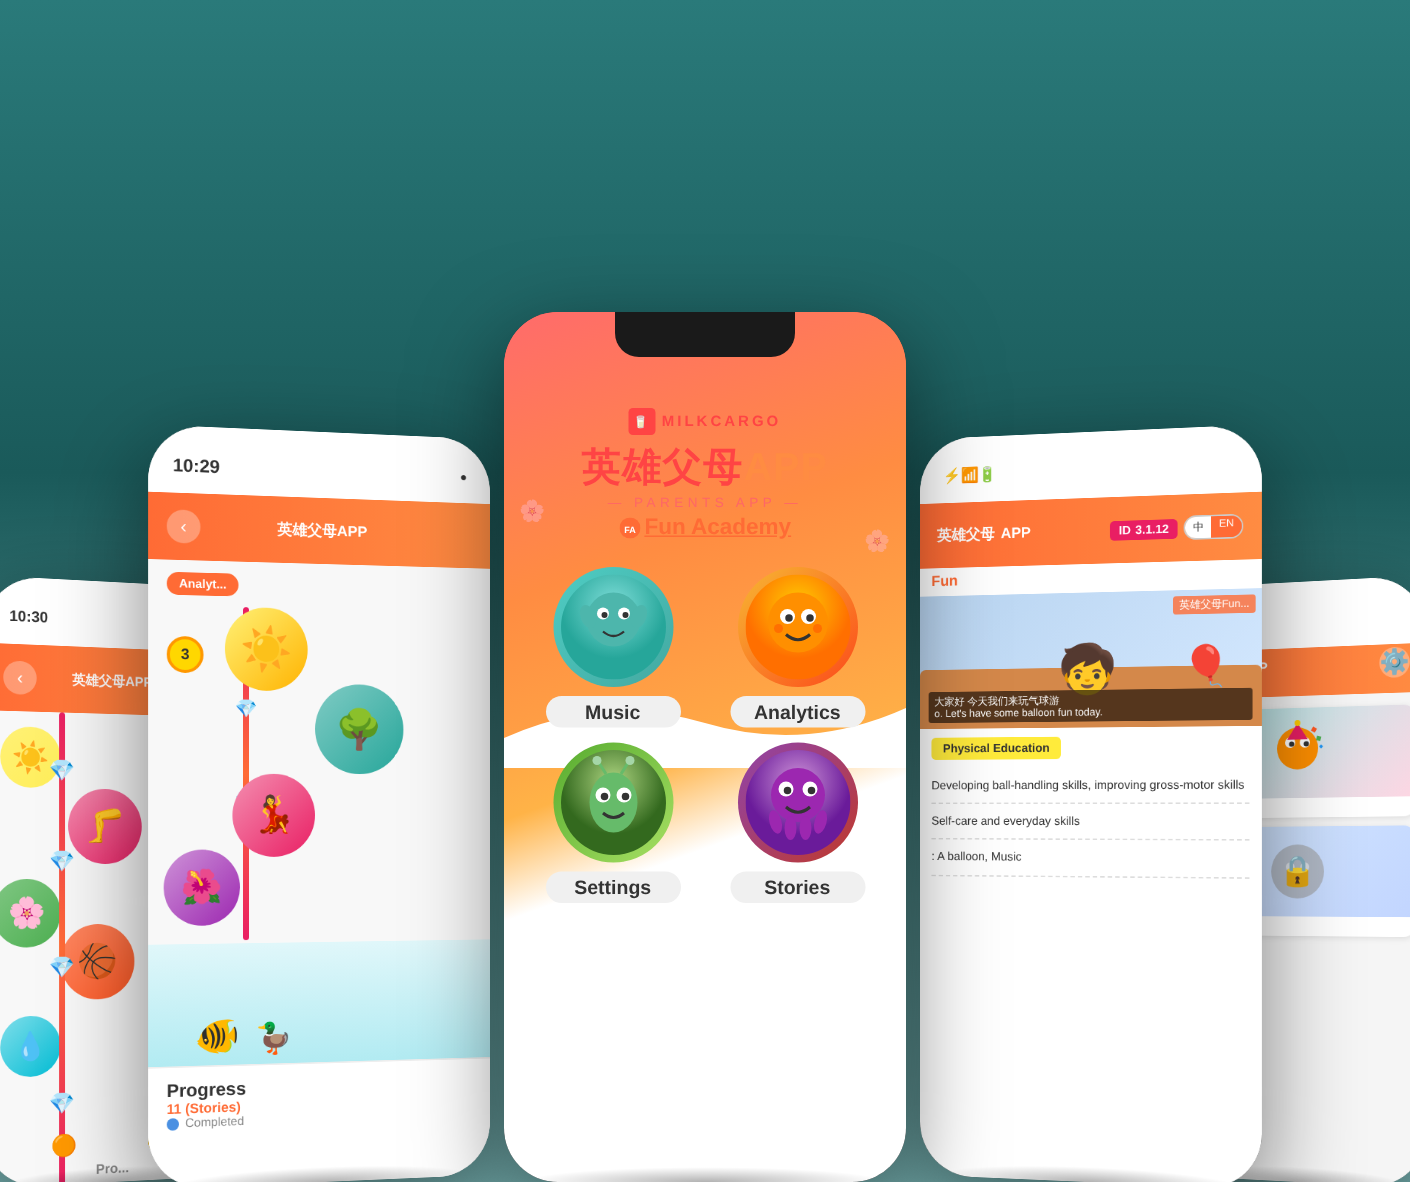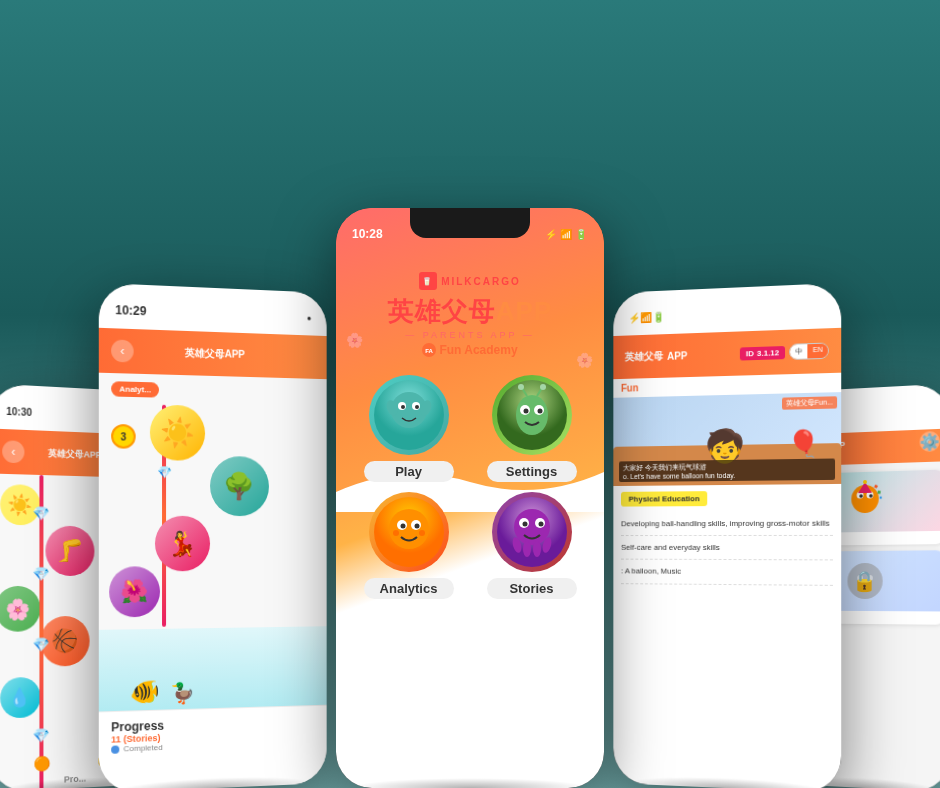--- a/index.html
+++ b/index.html
@@ -711,26 +711,20 @@
         </div>
       </div>
     </div>
   </div>
 
   <div class="phone phone-center">
     <div class="phone-shadow"></div>
     <div class="notch"></div>
     <div class="phone-inner">
       <div class="phone-screen">
-        <div class="status-bar" style="color:white;">
-          <span class="status-time">10:28</span>
-          <span class="status-icons">
-            <span style="font-size:10px;">⚡ 📶 🔋</span>
-          </span>
-        </div>
 
         <div style="position:absolute; top:0; left:0; right:0; height:50%; background:linear-gradient(160deg,#ff6b6b,#ff8c42,#ffb347); z-index:0;"></div>
         <svg style="position:absolute; top:42%; left:0; width:100%; z-index:1;" viewBox="0 0 268 60" preserveAspectRatio="none">
           <path d="M0,40 Q67,10 134,30 Q201,50 268,20 L268,60 L0,60 Z" fill="white"></path>
         </svg>
 
         <div class="center-content" style="z-index:2; position:relative;">
 
           <div class="milk-cargo-logo">
             <div class="logo-box">🥛</div>
@@ -740,21 +734,21 @@
           <div class="app-title-cn">
             英雄父母<span style="color:#ff8c42;">APP</span>
           </div>
           <div class="app-title-en">— PARENTS APP —</div>
 
           <div style="display:flex; align-items:center; gap:3px; margin-top:3px;">
             <svg width="14" height="14" viewBox="0 0 14 14">
               <circle cx="7" cy="7" r="7" fill="#ff6b35"></circle>
               <text x="7" y="10" text-anchor="middle" fill="white" font-size="6" font-weight="bold">FA</text>
             </svg>
-            <span style="font-size:12px; color:#ff6b35; font-weight:700;">Fun Academy</span>
+            <span style="font-size:15px; color:#ff6b35; font-weight:700;text-decoration:underline;">Fun Academy</span>
           </div>
 
           <div class="flower-decor" style="left:10px; top:80px;">🌸</div>
           <div class="flower-decor" style="right:10px; top:100px;">🌸</div>
 
           <div class="menu-grid">
             <div class="menu-item">
               <div class="menu-icon-circle menu-icon-play">
                 <svg width="70" height="70" viewBox="0 0 70 70">
                   <circle cx="35" cy="35" r="35" fill="url(#playGrad)"></circle>
@@ -769,21 +763,46 @@
                   <circle cx="28" cy="26" r="4" fill="white"></circle>
                   <circle cx="42" cy="26" r="4" fill="white"></circle>
                   <circle cx="29" cy="27" r="2" fill="#333"></circle>
                   <circle cx="43" cy="27" r="2" fill="#333"></circle>
                   <path d="M28,38 Q35,44 42,38" stroke="#333" stroke-width="1.5" fill="none"></path>
 
                   <ellipse cx="18" cy="28" rx="5" ry="8" fill="#4db6ac" transform="rotate(-20,18,28)"></ellipse>
                   <ellipse cx="52" cy="28" rx="5" ry="8" fill="#4db6ac" transform="rotate(20,52,28)"></ellipse>
                 </svg>
               </div>
-              <div class="menu-label">Play</div>
+              <div class="menu-label">Music</div>
+            </div>
+
+            <div class="menu-item">
+              <div class="menu-icon-circle menu-icon-analytics">
+                <svg width="70" height="70" viewBox="0 0 70 70">
+                  <circle cx="35" cy="35" r="35" fill="url(#analGrad)"></circle>
+                  <defs>
+                    <radialGradient id="analGrad" cx="50%" cy="30%">
+                      <stop offset="0%" stop-color="#ffcc02"></stop>
+                      <stop offset="100%" stop-color="#ff6f00"></stop>
+                    </radialGradient>
+                  </defs>
+
+                  <circle cx="35" cy="32" r="20" fill="#ff8f00"></circle>
+                  <circle cx="28" cy="28" r="5" fill="white"></circle>
+                  <circle cx="42" cy="28" r="5" fill="white"></circle>
+                  <circle cx="29" cy="29" r="2.5" fill="#333"></circle>
+                  <circle cx="43" cy="29" r="2.5" fill="#333"></circle>
+
+                  <circle cx="22" cy="36" r="3" fill="#ff6f00"></circle>
+                  <circle cx="48" cy="36" r="3" fill="#ff6f00"></circle>
+                  <path d="M27,40 Q35,47 43,40" stroke="#333" stroke-width="2" fill="none"></path>
+                </svg>
+              </div>
+              <div class="menu-label">Analytics</div>
             </div>
 
             <div class="menu-item">
               <div class="menu-icon-circle menu-icon-settings">
                 <svg width="70" height="70" viewBox="0 0 70 70">
                   <circle cx="35" cy="35" r="35" fill="url(#setGrad)"></circle>
                   <defs>
                     <radialGradient id="setGrad" cx="50%" cy="30%">
                       <stop offset="0%" stop-color="#aed581"></stop>
                       <stop offset="100%" stop-color="#33691e"></stop>
@@ -800,45 +819,20 @@
                   <line x1="30" y1="16" x2="25" y2="8" stroke="#66bb6a" stroke-width="2"></line>
                   <circle cx="24" cy="7" r="3" fill="#a5d6a7"></circle>
                   <line x1="40" y1="16" x2="45" y2="8" stroke="#66bb6a" stroke-width="2"></line>
                   <circle cx="46" cy="7" r="3" fill="#a5d6a7"></circle>
                 </svg>
               </div>
               <div class="menu-label">Settings</div>
             </div>
 
             <div class="menu-item">
-              <div class="menu-icon-circle menu-icon-analytics">
-                <svg width="70" height="70" viewBox="0 0 70 70">
-                  <circle cx="35" cy="35" r="35" fill="url(#analGrad)"></circle>
-                  <defs>
-                    <radialGradient id="analGrad" cx="50%" cy="30%">
-                      <stop offset="0%" stop-color="#ffcc02"></stop>
-                      <stop offset="100%" stop-color="#ff6f00"></stop>
-                    </radialGradient>
-                  </defs>
-
-                  <circle cx="35" cy="32" r="20" fill="#ff8f00"></circle>
-                  <circle cx="28" cy="28" r="5" fill="white"></circle>
-                  <circle cx="42" cy="28" r="5" fill="white"></circle>
-                  <circle cx="29" cy="29" r="2.5" fill="#333"></circle>
-                  <circle cx="43" cy="29" r="2.5" fill="#333"></circle>
-
-                  <circle cx="22" cy="36" r="3" fill="#ff6f00"></circle>
-                  <circle cx="48" cy="36" r="3" fill="#ff6f00"></circle>
-                  <path d="M27,40 Q35,47 43,40" stroke="#333" stroke-width="2" fill="none"></path>
-                </svg>
-              </div>
-              <div class="menu-label">Analytics</div>
-            </div>
-
-            <div class="menu-item">
               <div class="menu-icon-circle menu-icon-profile">
                 <svg width="70" height="70" viewBox="0 0 70 70">
                   <circle cx="35" cy="35" r="35" fill="url(#profGrad)"></circle>
                   <defs>
                     <radialGradient id="profGrad" cx="50%" cy="30%">
                       <stop offset="0%" stop-color="#ce93d8"></stop>
                       <stop offset="100%" stop-color="#6a1b9a"></stop>
                     </radialGradient>
                   </defs>
 

